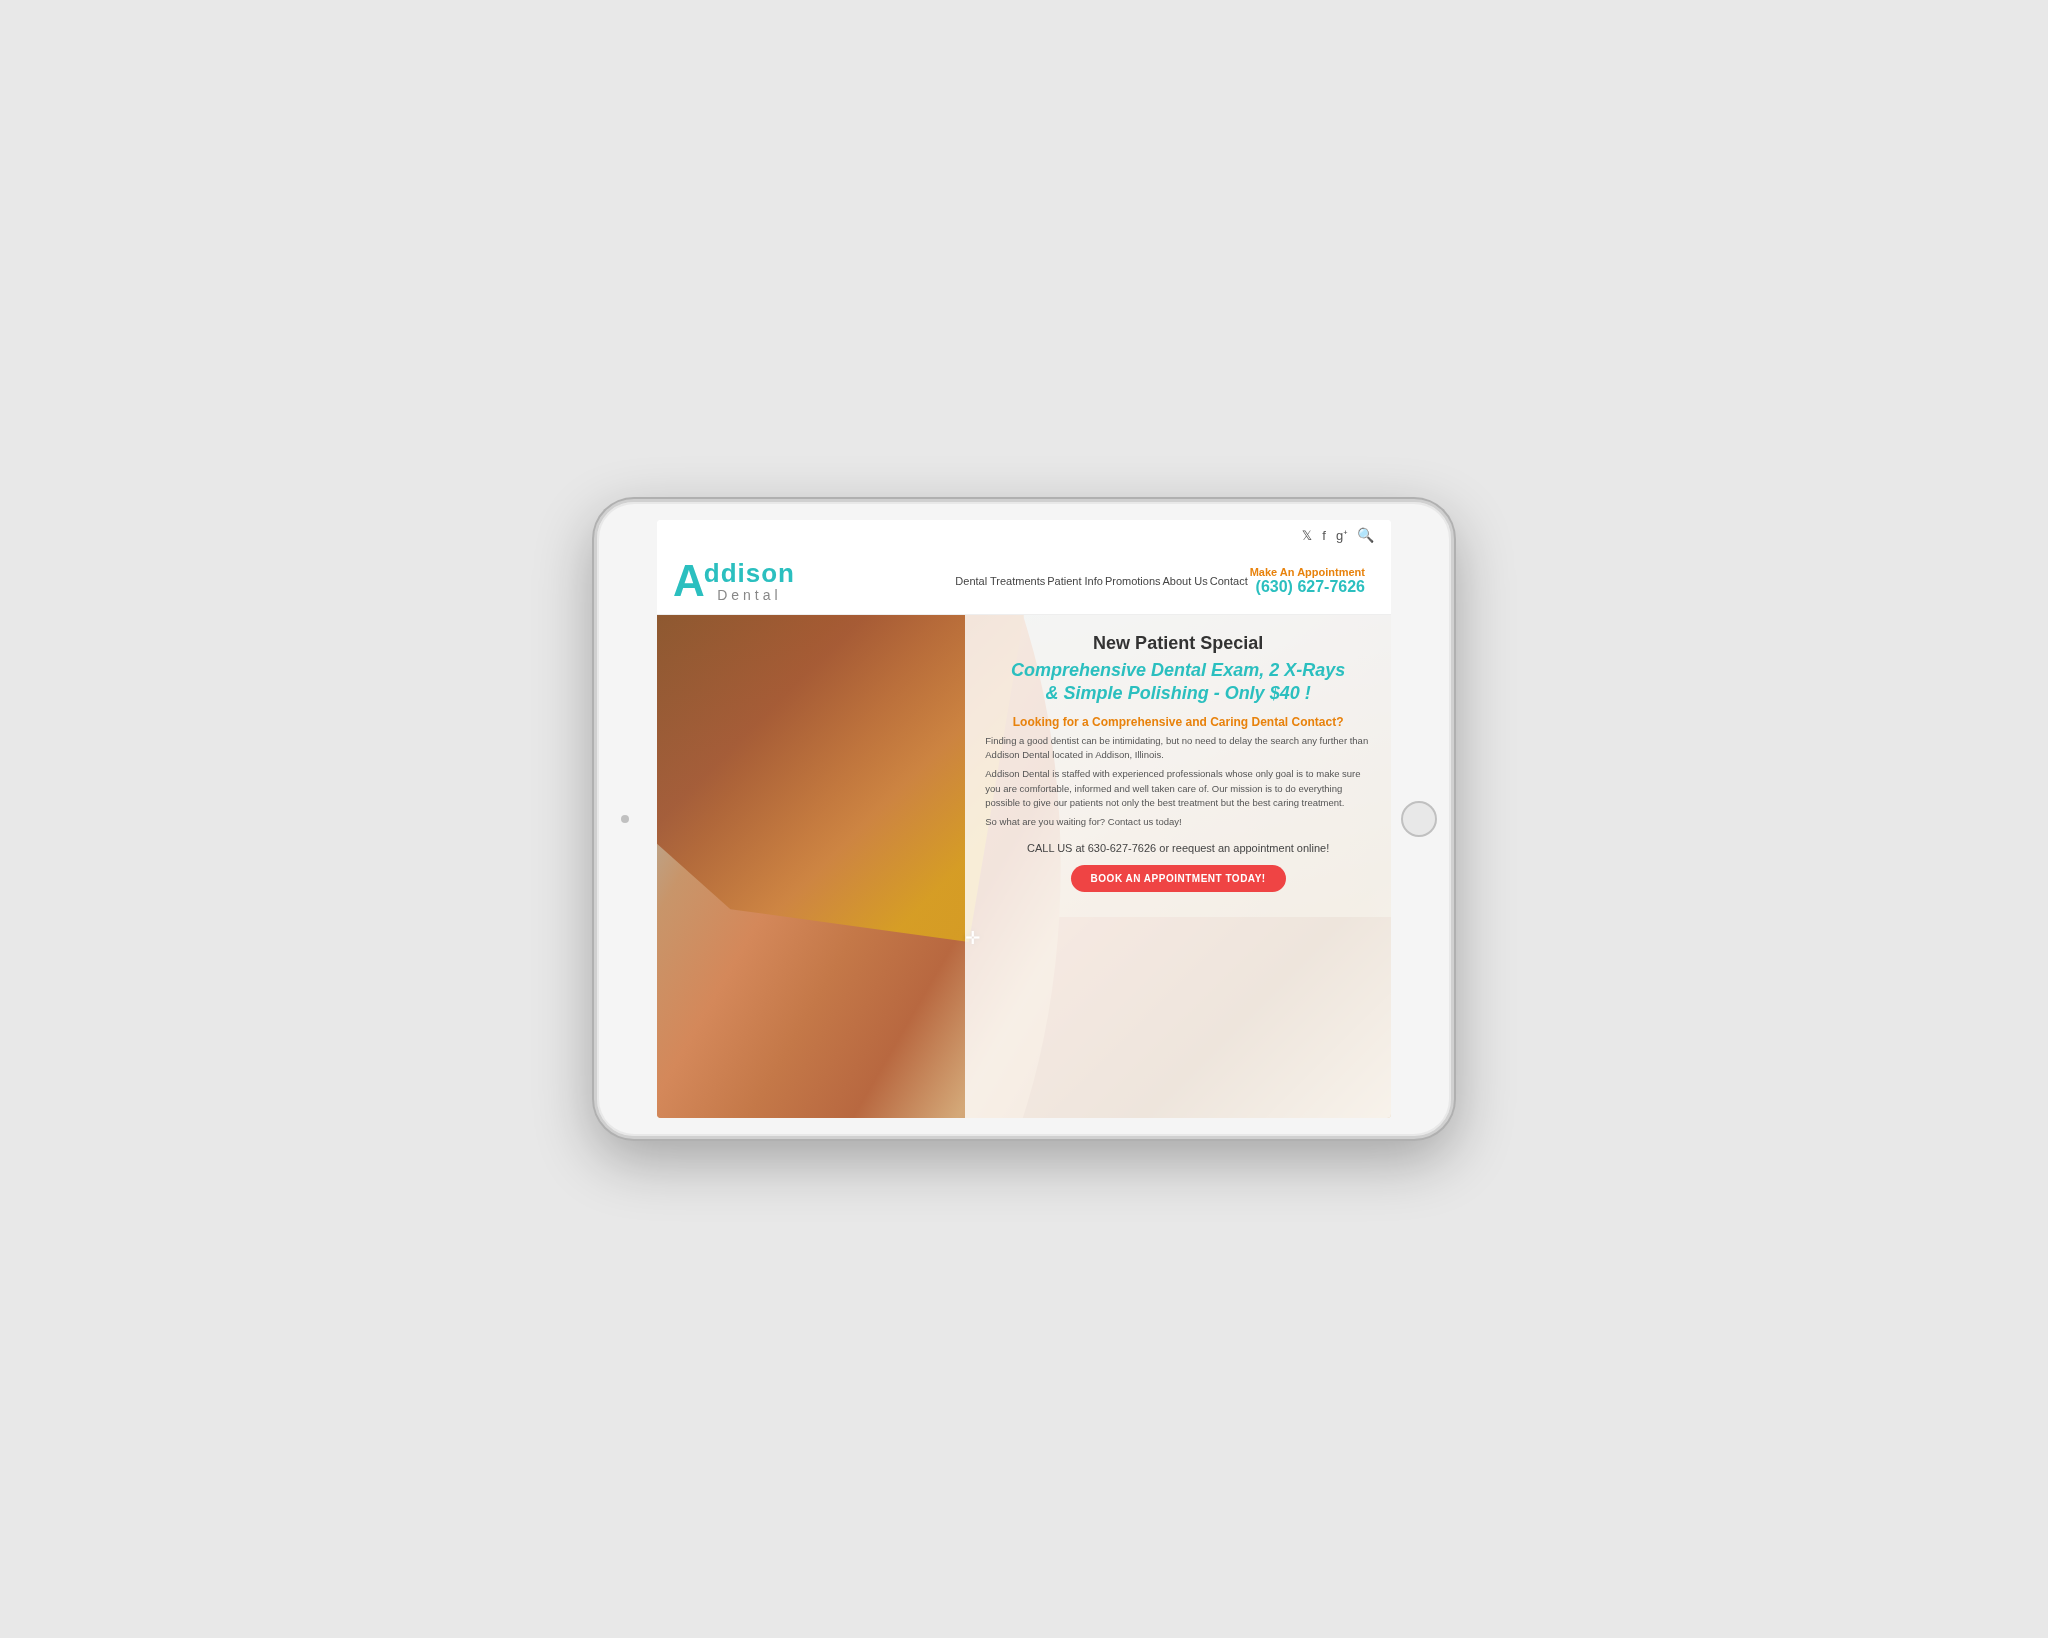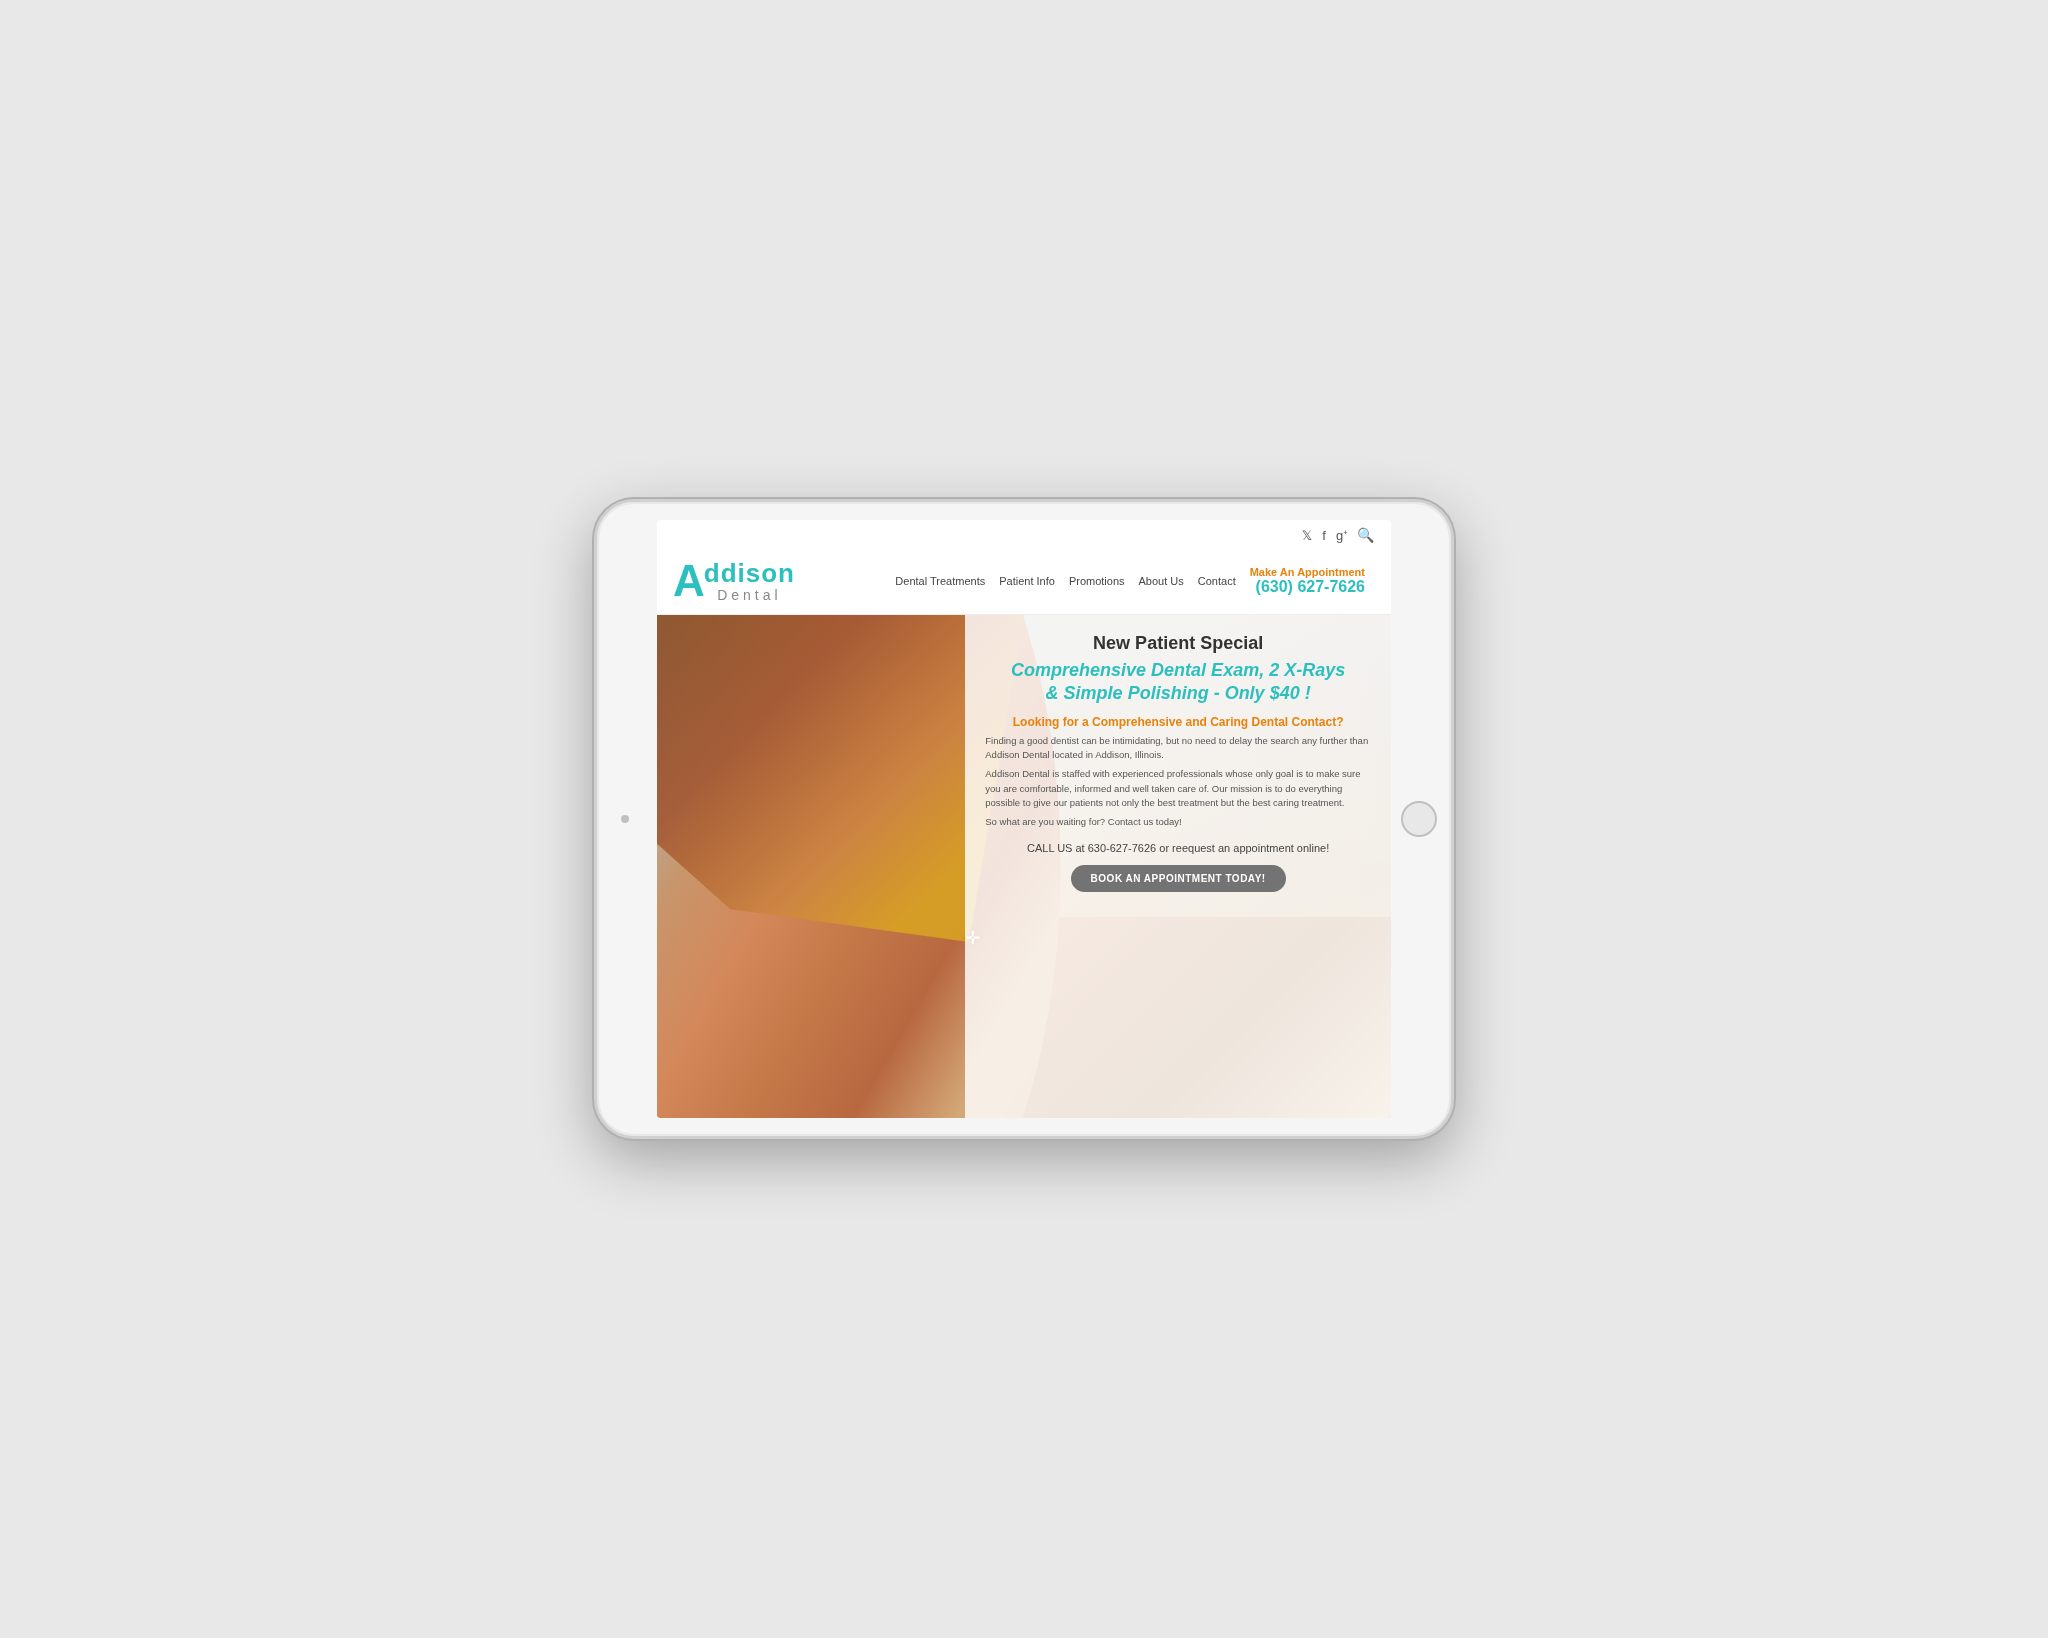--- a/index.html
+++ b/index.html
@@ -125,21 +125,21 @@
     .logo-dental {
       font-size: 14px;
       color: #888;
       letter-spacing: 4px;
       text-align: center;
     }
 
     .main-nav {
       display: flex;
       align-items: center;
-      gap: 14px;
+      gap: 2px;
       margin-right: 10px;
     }
 
     .nav-item {
       font-size: 11px;
       color: #444;
       cursor: pointer;
       white-space: nowrap;
     }
 
@@ -264,21 +264,21 @@
     .call-section {
       text-align: center;
       font-size: 11px;
       color: #444;
       margin-top: 8px;
       font-weight: 500;
     }
 
     .book-btn {
       display: inline-block;
-      background: #737373;
+      background: #ef4444;
       color: #fff;
       font-size: 10px;
       font-weight: bold;
       padding: 8px 20px;
       border-radius: 20px;
       border: none;
       cursor: pointer;
       letter-spacing: 0.5px;
       margin: 6px auto 0;
       text-align: center;

